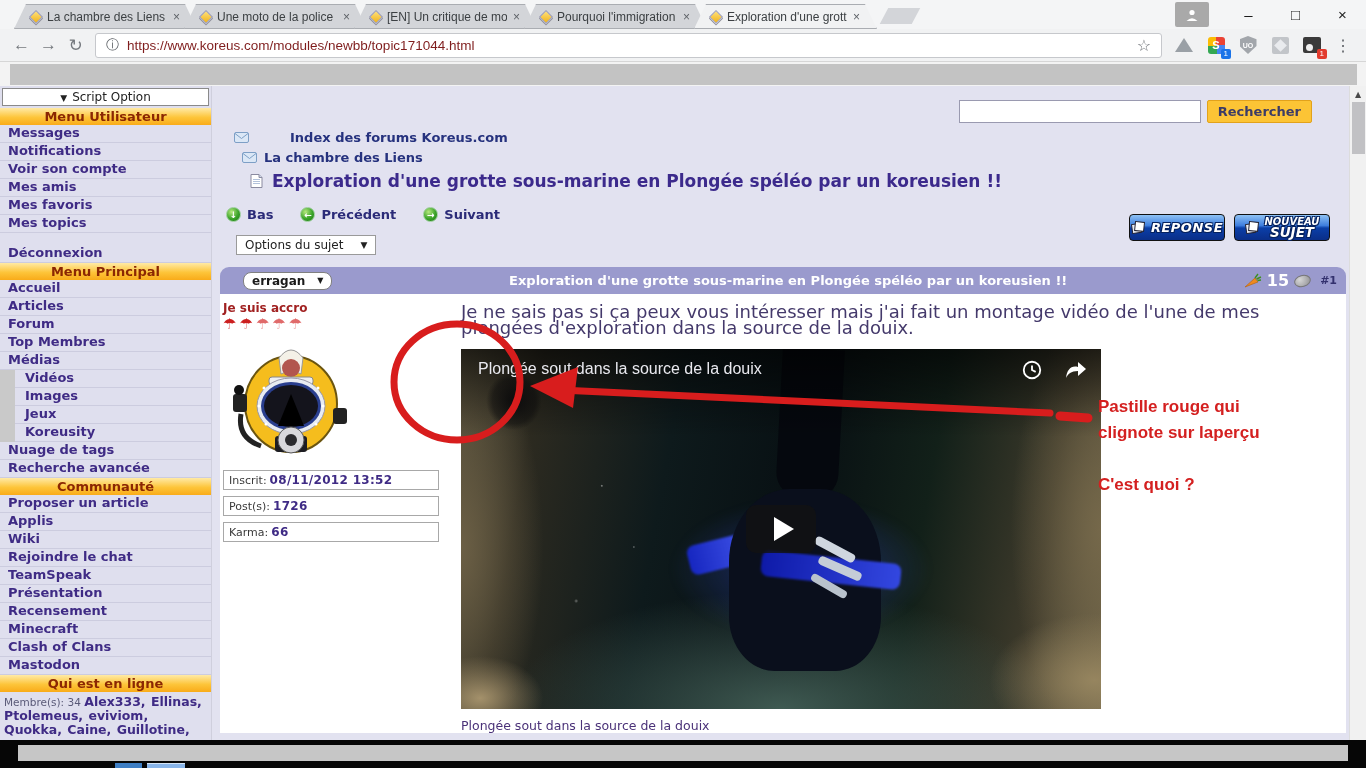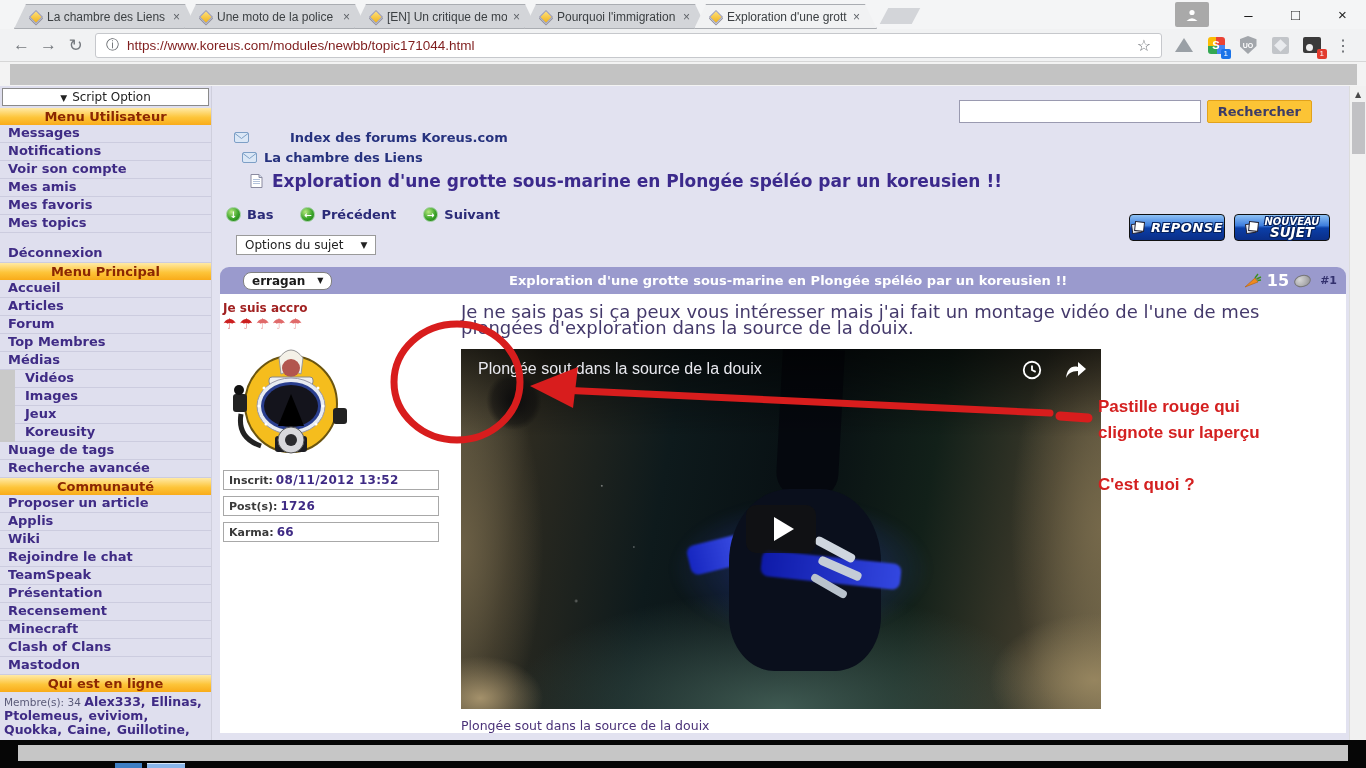--- a/index.html
+++ b/index.html
@@ -92,21 +92,21 @@
 .stone {width:17px; height:12px; border-radius:50%; background:radial-gradient(circle at 35% 30%,#d6d6d6,#8e8e92); transform:rotate(-15deg); border:1px solid #777;}
 .post-num {font-size:11px; font-weight:bold; color:#33316e; margin-left:4px;}
 
 .post-body {display:flex; background:#fff; min-height:438px;}
 .user-col {width:228px; flex:none; padding:7px 6px 0 3px;}
 .rank {color:#a12121; font-weight:bold; font-size:12px;}
 .umbrellas {font-size:15px; letter-spacing:3px; margin-top:1px; line-height:16px;}
 .umbrellas span {color:#e06a6a;}
 .umbrellas span:nth-child(-n+2) {color:#cc1f1f;}
 .avatar {margin:8px 0 8px 8px; display:block;}
-.info-box {border:1px solid #a8a8a8; background:#fff; margin-top:6px; padding:2px 5px; font-size:11px; color:#3a3a3a; width:216px;font-weight:bold;}
+.info-box {border:1px solid #a8a8a8; background:#fff; margin-top:6px; padding:2px 5px; font-size:11px; color:#3a3a3a; width:216px;}
 .info-box b {font-size:12px; color:#3f2b85; margin-left:3px; letter-spacing:.3px;}
 
 .msg-col {flex:1; padding:10px 10px 0 13px;}
 .message {font-size:18px; color:#44396b; line-height:16px;}
 .video {position:relative; width:640px; height:360px; margin-top:13px; overflow:hidden; cursor:pointer;
  background:
   radial-gradient(2px 2px at 22% 38%, rgba(255,255,255,.55), transparent 70%),
   radial-gradient(2px 2px at 27% 55%, rgba(255,255,255,.4), transparent 70%),
   radial-gradient(3px 3px at 18% 70%, rgba(255,255,255,.35), transparent 70%),
   radial-gradient(90px 60px at 3% 97%, #a4916b, rgba(0,0,0,0) 70%),

